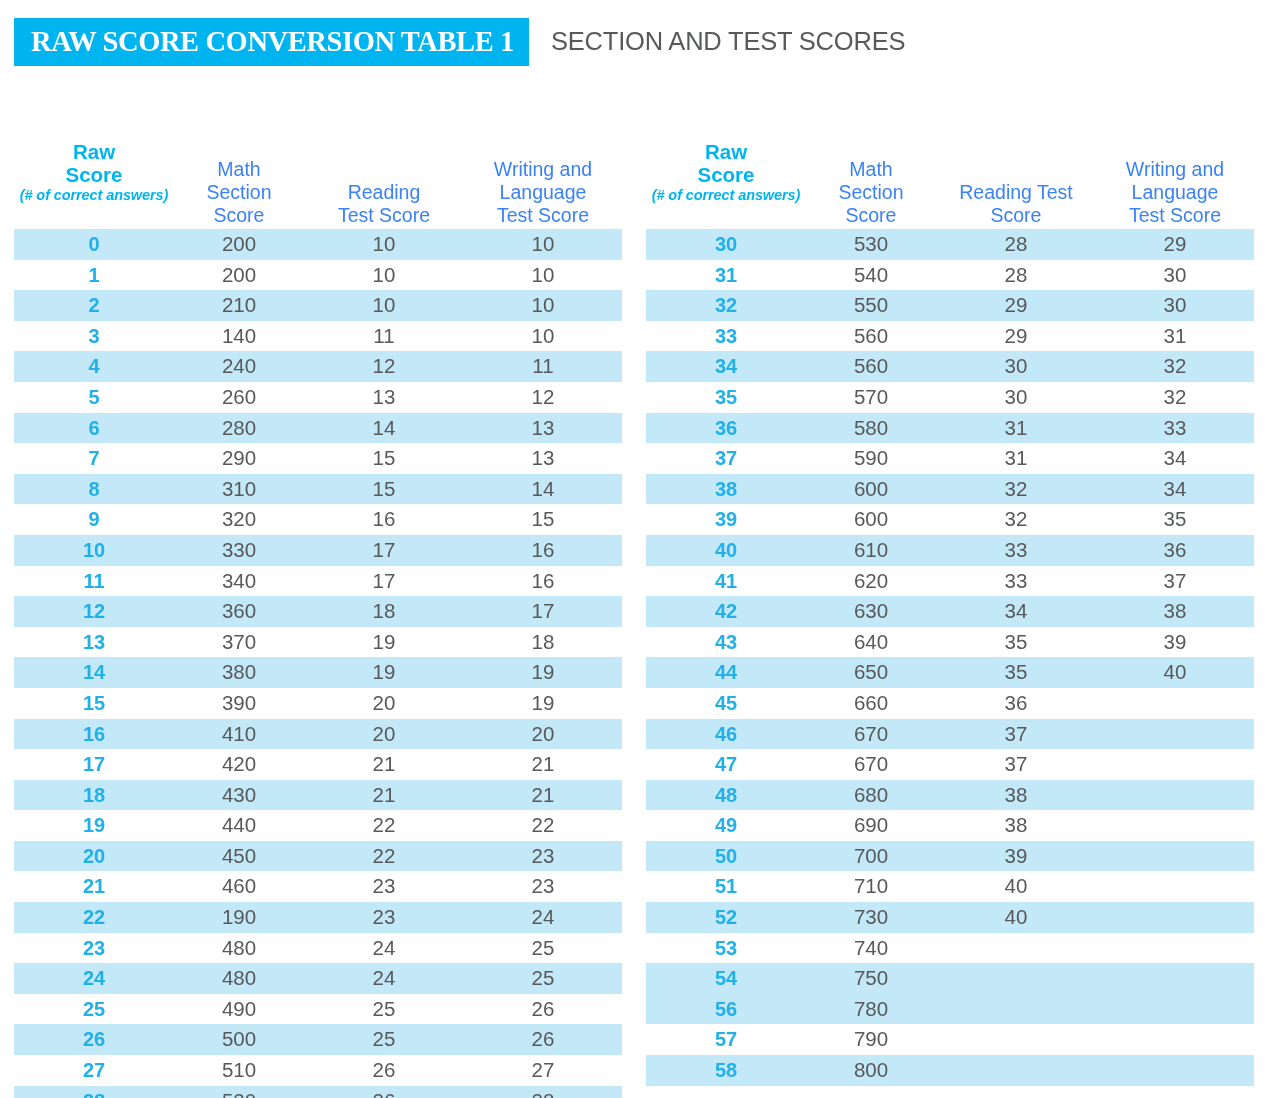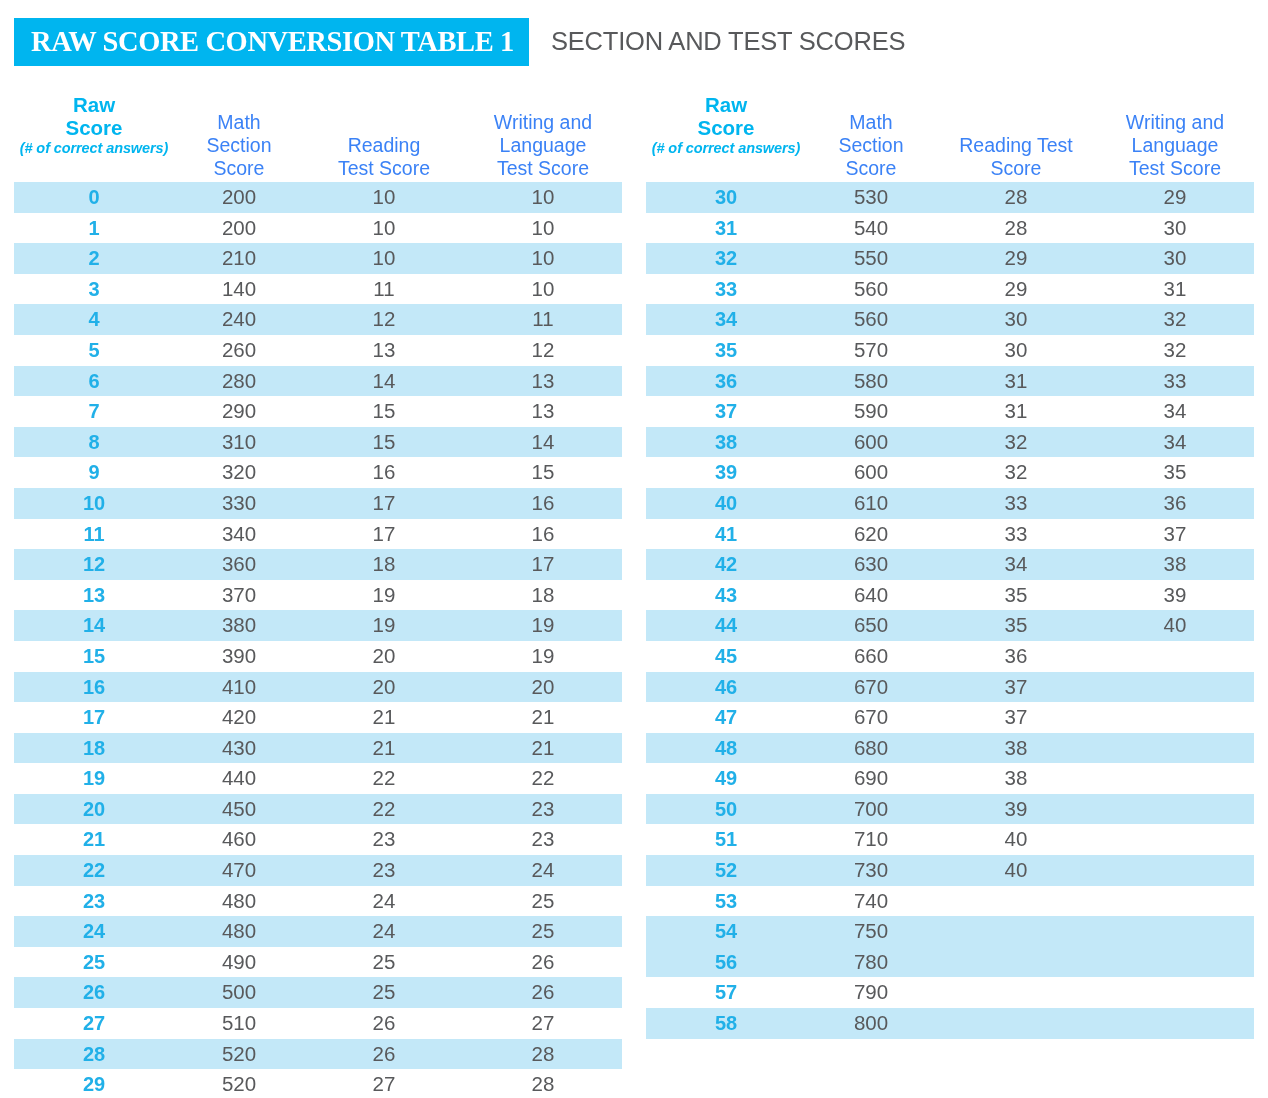--- a/index.html
+++ b/index.html
@@ -58,20 +58,21 @@
   .table-block {
     position: absolute;
     top: 86px;
   }
   #table-left  { left: 14px;  width: 608px; }
   #table-right { left: 646px; width: 608px; }
 
   .thead {
     position: relative;
     height: 96px;
+    margin-top: 47px;
   }
   .th {
     position: absolute;
     bottom: 2px;
     text-align: center;
     color: #3b82f6;
     font-size: 19.5px;
     line-height: 23px;
     white-space: pre-line;
   }
@@ -273,21 +274,21 @@
         <div class="cell col-writing">23</div>
       </div>
       <div class="row">
         <div class="cell col-raw cell-raw">21</div>
         <div class="cell col-math">460</div>
         <div class="cell col-reading">23</div>
         <div class="cell col-writing">23</div>
       </div>
       <div class="row shaded">
         <div class="cell col-raw cell-raw">22</div>
-        <div class="cell col-math">470</div>
+        <div class="cell col-math">190</div>
         <div class="cell col-reading">23</div>
         <div class="cell col-writing">24</div>
       </div>
       <div class="row">
         <div class="cell col-raw cell-raw">23</div>
         <div class="cell col-math">480</div>
         <div class="cell col-reading">24</div>
         <div class="cell col-writing">25</div>
       </div>
       <div class="row shaded">

